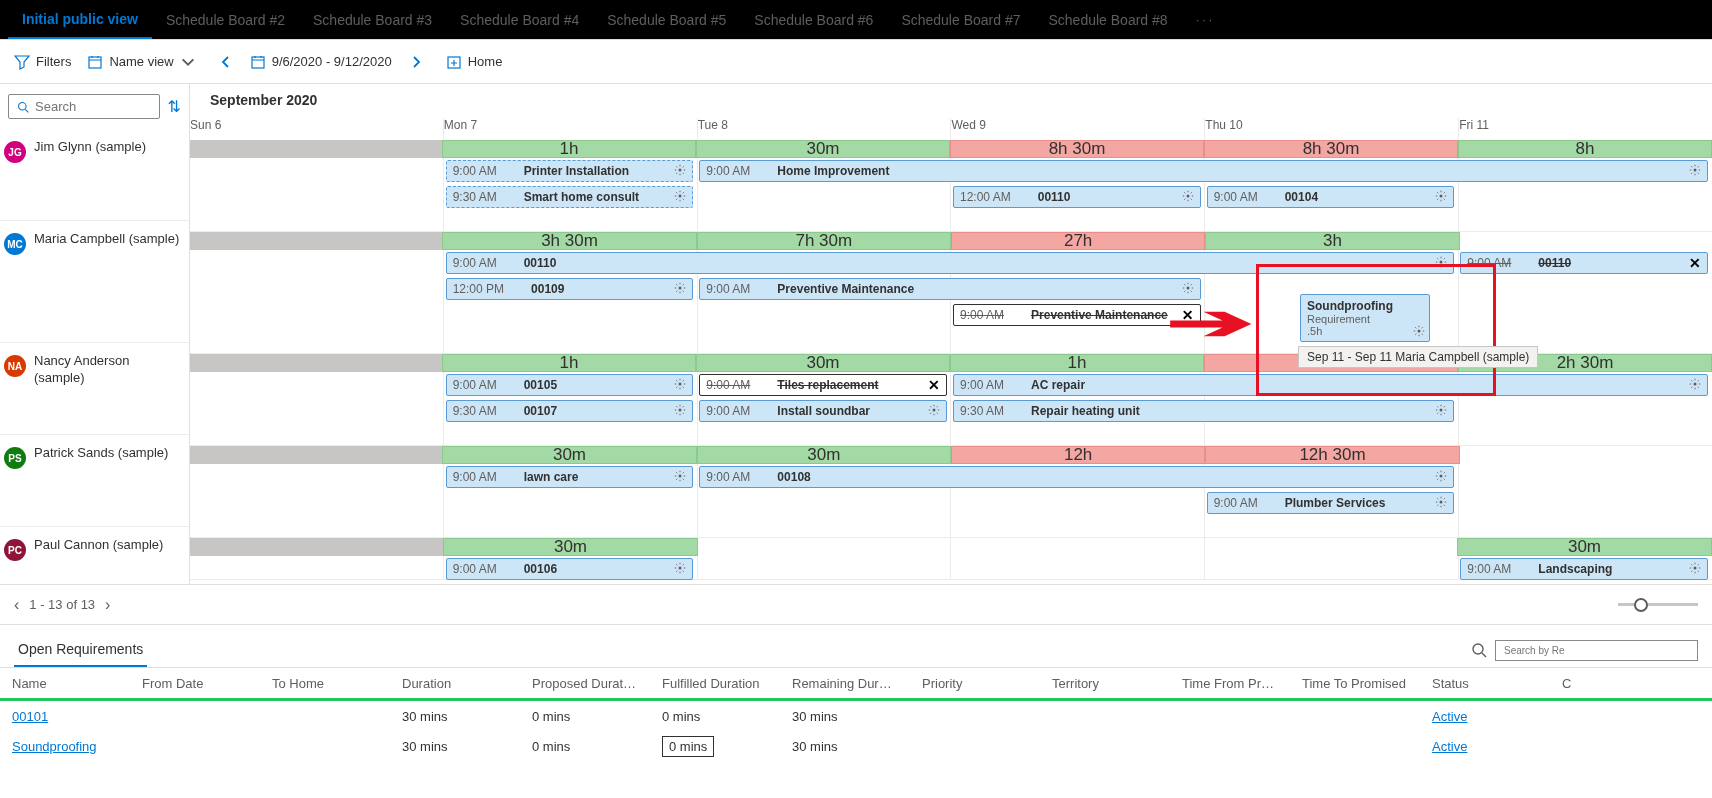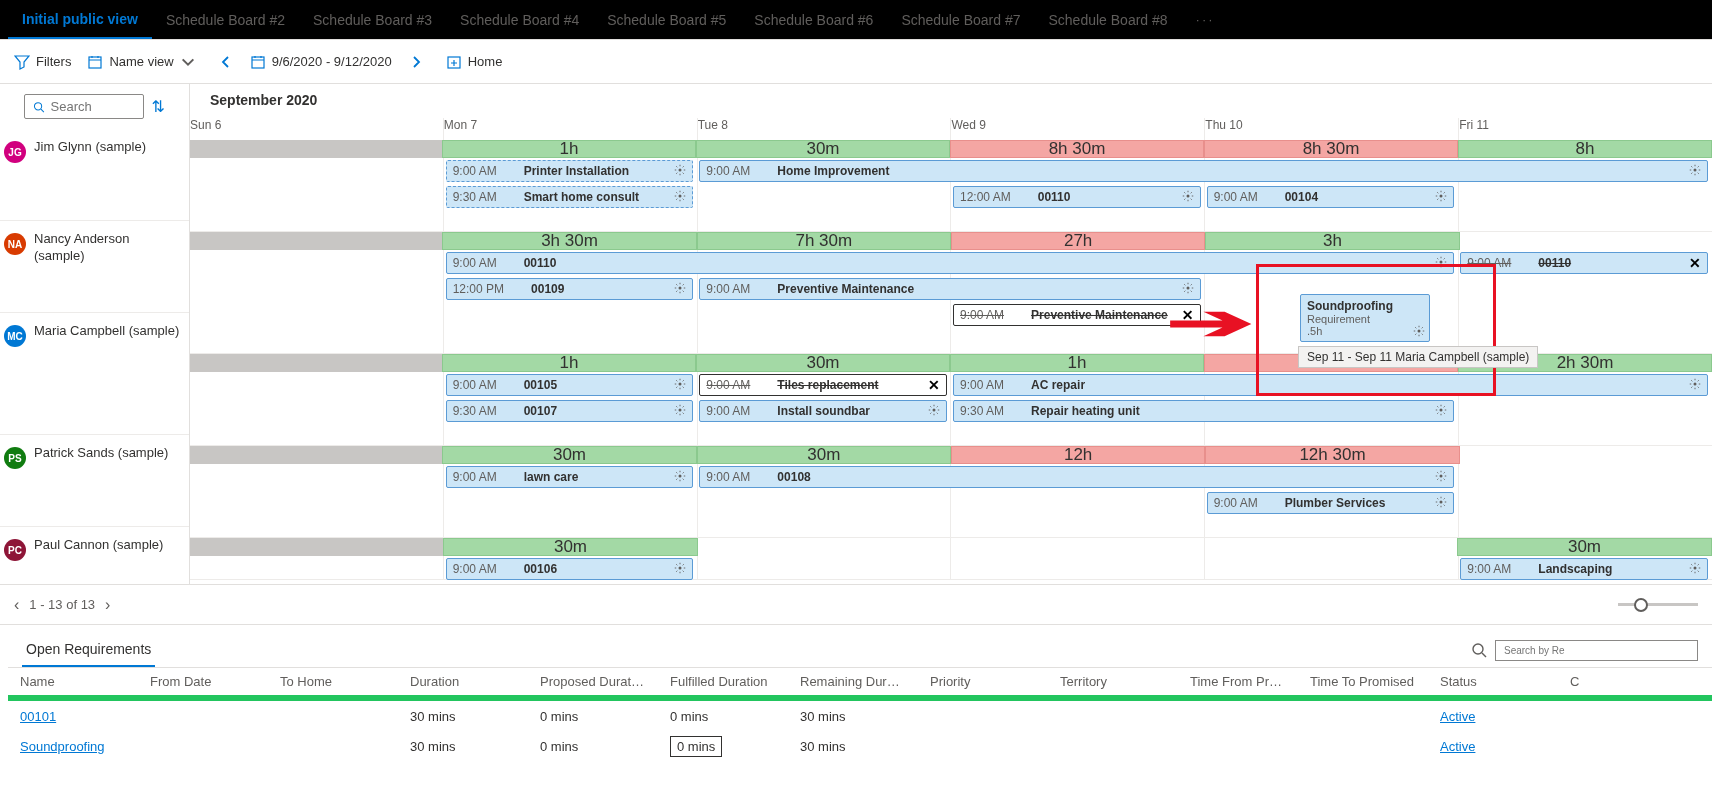--- a/index.html
+++ b/index.html
@@ -14,21 +14,21 @@
 
 .toolbar { height:44px; border-bottom:1px solid #e1dfdd; display:flex; align-items:center; padding:0 14px; gap:16px; }
 .tbtn { display:flex; align-items:center; gap:6px; cursor:pointer; color:#323130; }
 .tbtn svg { width:16px; height:16px; }
 .date-nav { display:flex; align-items:center; gap:10px; }
 .arrow-btn { width:28px; height:28px; display:flex; align-items:center; justify-content:center; cursor:pointer; border-radius:2px; }
 
 
 .main { display:flex; height:500px; }
 .left-col { width:190px; border-right:1px solid #e1dfdd; display:flex; flex-direction:column; }
-.search-row { padding:10px 24px; display:flex; align-items:center; gap:8px; }
+.search-row { padding:10px 8px; display:flex; align-items:center; gap:8px; }
 .search-box { flex:1; border:1px solid #8a8886; border-radius:2px; display:flex; align-items:center; padding:4px 8px; gap:6px; }
 .search-box input { border:none; outline:none; width:100%; font-size:13px; }
 .sort-btn { color:#0078d4; cursor:pointer; font-size:16px; }
 
 .resources { flex:1; overflow:hidden; }
 .res-row { display:flex; align-items:flex-start; padding:10px 8px 24px 4px; gap:8px; min-height:90px; border-bottom:1px solid #edebe9; }
 .avatar { width:22px; height:22px; border-radius:50%; color:#fff; font-size:10px; font-weight:600; display:flex; align-items:center; justify-content:center; flex-shrink:0; margin-top:2px; }
 .res-name { font-size:13px; line-height:1.3; }
 
 
@@ -75,26 +75,26 @@
 
 
 .pager-row { height:40px; border-top:1px solid #e1dfdd; display:flex; align-items:center; justify-content:space-between; padding:0 14px; }
 .pager-left { display:flex; align-items:center; gap:10px; color:#605e5c; }
 .pager-left .nav { cursor:pointer; font-size:16px; }
 .zoom { display:flex; align-items:center; gap:6px; }
 .zoom-track { width:80px; height:3px; background:#c8c6c4; position:relative; }
 .zoom-thumb { position:absolute; left:16px; top:-5px; width:14px; height:14px; border-radius:50%; background:#fff; border:2px solid #605e5c; }
 
 
-.bottom { border-top:1px solid #e1dfdd;padding-left:8px; }
+.bottom { border-top:1px solid #e1dfdd; }
 .btabs { display:flex; align-items:center; justify-content:space-between; padding:8px 14px 0; }
 .btab { padding:8px 4px; font-size:14px; color:#323130; border-bottom:2px solid #0078d4; font-weight:400; }
 .bsearch { display:flex; align-items:center; gap:8px; }
 .bsearch input { border:1px solid #8a8886; padding:4px 8px; font-size:10px; width:203px; }
-.bhead { display:flex; border-top:1px solid #e1dfdd; border-bottom:6px solid #22c55e; color:#605e5c; font-size:13px; height:34px; align-items:center; }
+.bhead { display:flex; border-top:1px solid #e1dfdd; border-bottom:3px solid #22c55e; color:#605e5c; font-size:13px; height:34px; align-items:center; }
 .bhead .col, .brow .col { padding:0 12px; overflow:hidden; text-overflow:ellipsis; white-space:nowrap; }
 .brow { display:flex; height:30px; align-items:center; font-size:13px; }
 .link { color:#0078d4; text-decoration:underline; cursor:pointer; }
 .col.c0{width:130px}.col.c1{width:130px}.col.c2{width:130px}.col.c3{width:130px}.col.c4{width:130px}.col.c5{width:130px}.col.c6{width:130px}.col.c7{width:130px}.col.c8{width:130px}.col.c9{width:120px}.col.c10{width:130px}.col.c11{width:130px}.col.c12{width:40px}
 
 .outcell { border:1px solid #323130; padding:2px 6px; display:inline-block; }
 </style>
 </head>
 <body>
 
@@ -165,27 +165,27 @@
           </svg>
         <input placeholder="Search" style="">
       </div>
       <span class="sort-btn">⇅</span>
     </div>
     <div class="resources" id="res-list">
         <div class="res-row" style="min-height: 92px;">
           <div class="avatar" style="background: rgb(209, 0, 126);">JG</div>
           <div class="res-name">Jim Glynn (sample)</div>
         </div>
+        <div class="res-row" style="min-height: 122px;">
+          <div class="avatar" style="background: rgb(0, 120, 212);">MC</div>
+          <div class="res-name">Maria Campbell (sample)</div>
+        </div>
         <div class="res-row" style="min-height: 92px;">
           <div class="avatar" style="background: rgb(216, 59, 1);">NA</div>
           <div class="res-name">Nancy Anderson (sample)</div>
-        </div>
-        <div class="res-row" style="min-height: 122px;">
-          <div class="avatar" style="background: rgb(0, 120, 212);">MC</div>
-          <div class="res-name">Maria Campbell (sample)</div>
         </div>
         <div class="res-row" style="min-height: 92px;">
           <div class="avatar" style="background: rgb(16, 124, 16);">PS</div>
           <div class="res-name">Patrick Sands (sample)</div>
         </div>
         <div class="res-row" style="min-height: 42px;">
           <div class="avatar" style="background: rgb(142, 21, 55);">PC</div>
           <div class="res-name">Paul Cannon (sample)</div>
         </div>
       </div>

